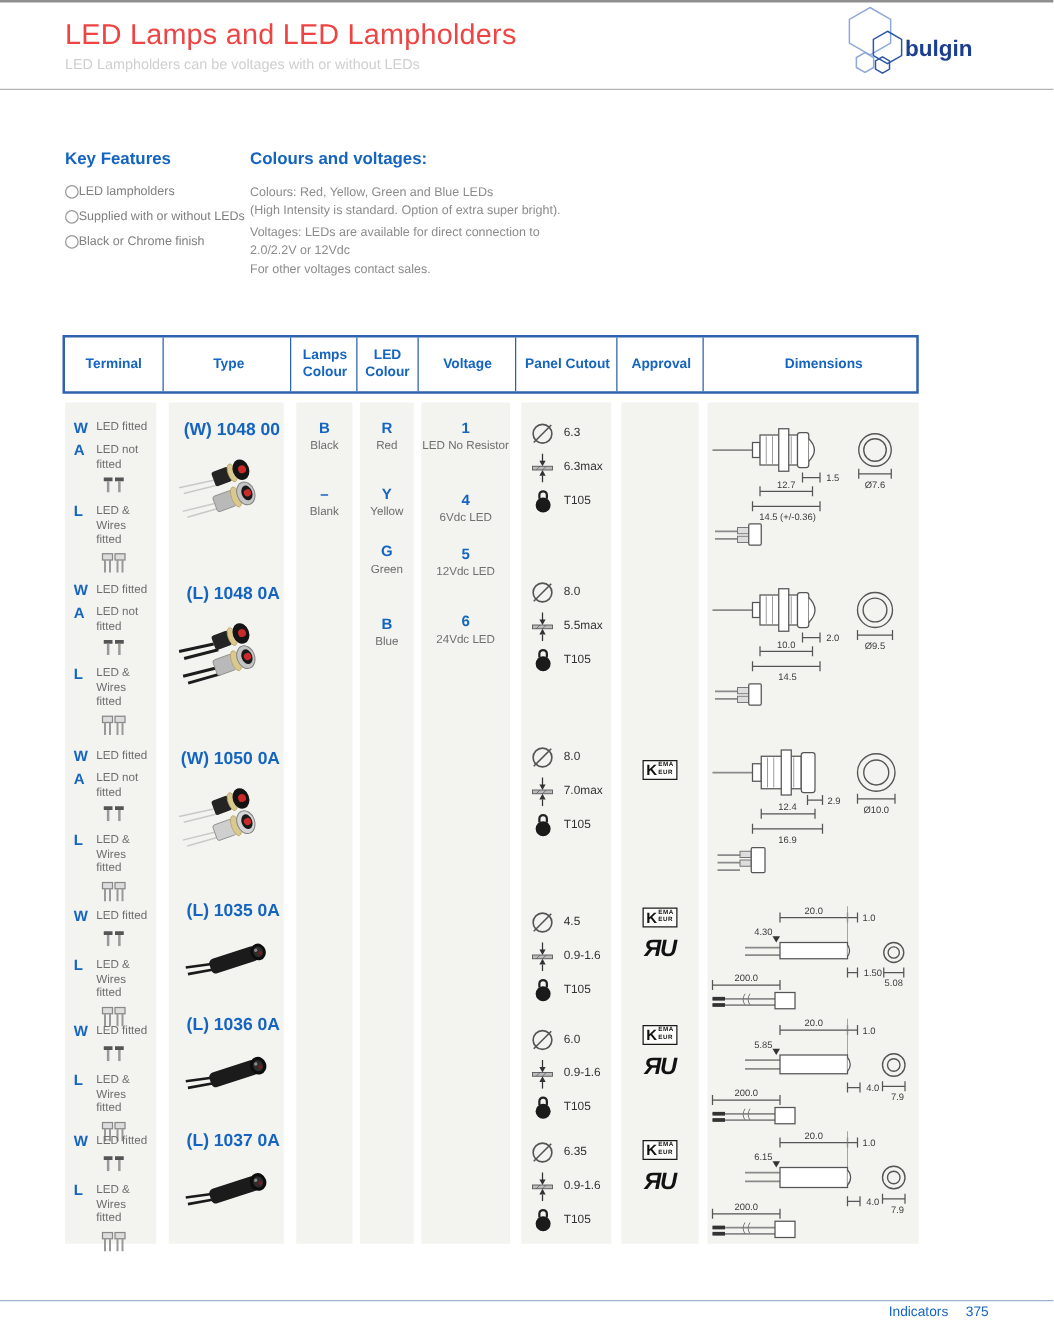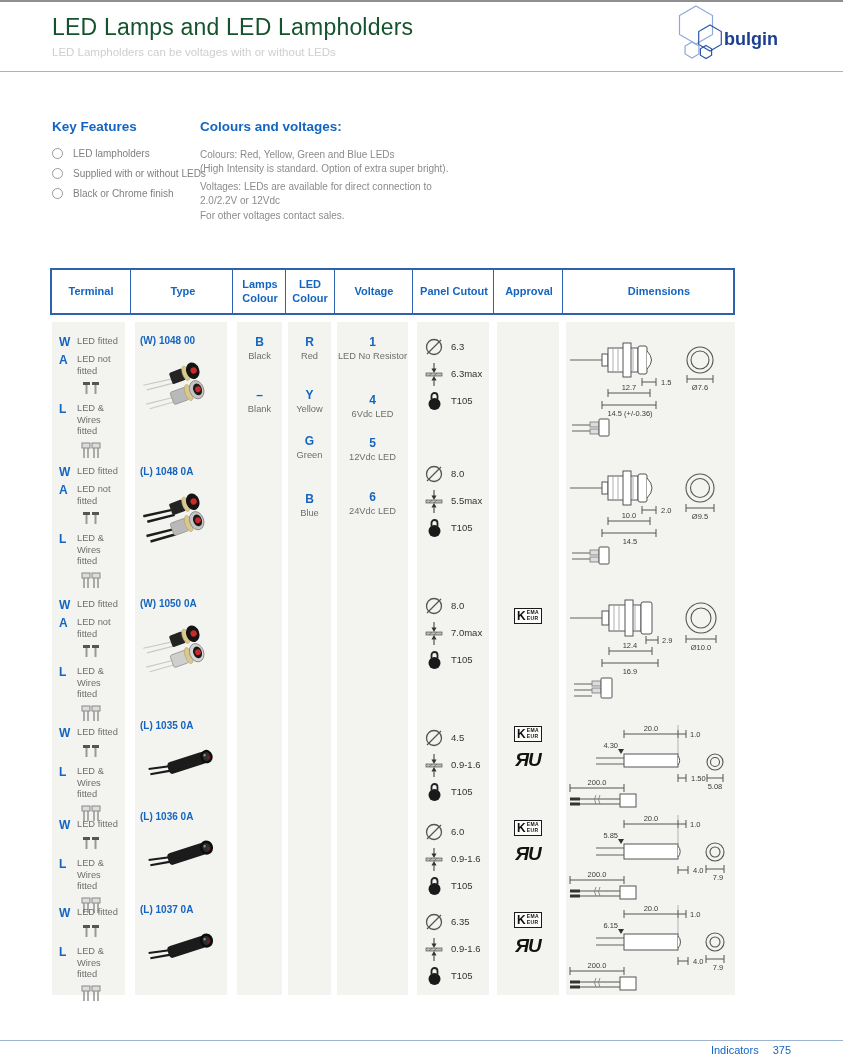--- a/index.html
+++ b/index.html
@@ -1,29 +1,29 @@
 <!DOCTYPE html>
 <html><head>
 <meta charset="utf-8">
 <style>
   html,body{margin:0;padding:0;background:#fff;}
   .page{position:relative;width:843px;height:1056px;background:#fff;
         font-family:"Liberation Sans","DejaVu Sans",sans-serif;overflow:hidden;}
   .topline{position:absolute;left:0;top:0;width:843px;height:2px;background:#8f8f8f;}
   .hdr-divider{position:absolute;left:0;top:71px;width:843px;height:1px;background:#b3b3b3;}
 
-  .page-title{position:absolute;left:52px;top:14px;font-size:23px;font-weight:500;color:#14532d;letter-spacing:.2px;}
+  .page-title{position:absolute;left:52px;top:14px;font-size:23px;font-weight:500;color:#ef4444;letter-spacing:.2px;}
   .page-subtitle{position:absolute;left:52px;top:46px;font-size:11.5px;color:#cfcfcf;}
   .logo{position:absolute;right:56px;top:3px;}
   .logo text{font-family:"Liberation Sans",sans-serif;}
 
   .kf-heading,.cv-heading{position:absolute;top:119px;font-size:13.5px;font-weight:bold;color:#1565c0;}
   .kf-heading{left:52px;text-align:right;}
   .cv-heading{left:200px;}
-  .kf-item{position:absolute;left:52px;display:flex;align-items:center;gap:10px;}
+  .kf-item{position:absolute;left:52px;display:flex;align-items:center;}
   .kf-bullet{width:9px;height:9px;border:1.4px solid #9a9a9a;border-radius:50%;flex:none;background:#fff;}
   .kf-label{font-size:10px;color:#7f7f7f;}
   .cv-para{position:absolute;left:200px;font-size:10px;color:#8b8b8b;line-height:1.35;}
 
   .table{position:absolute;left:50px;top:268px;width:685px;height:727px;}
   .thead{position:absolute;left:0;top:0;width:685px;height:47px;border:2px solid #2f62ac;background:#fff;box-sizing:border-box;}
   .th{position:absolute;top:0;height:100%;display:flex;align-items:center;justify-content:center;
       text-align:center;color:#1565c0;font-weight:bold;font-size:11px;line-height:1.2;}
   .thsep{position:absolute;top:0;bottom:0;width:1px;background:#2f62ac;}
 
@@ -37,21 +37,21 @@
   #col-approval{left:447px;width:62px;}
   #col-dims{left:516px;width:169px;}
 
   .term-group{position:absolute;left:7px;right:2px;}
   .term-item{display:flex;gap:5px;margin-bottom:4px;}
   .term-code{color:#1565c0;font-weight:bold;font-size:12px;width:13px;flex:none;}
   .term-label{font-size:9.3px;color:#6e6e6e;line-height:1.25;padding-top:1px;}
   .term-icon{margin:1px 0 8px 21px;line-height:0;}
 
   .type-block{position:absolute;left:5px;right:3px;}
-  .type-title{font-size:10px;font-weight:bold;color:#1565c0;margin-bottom:4px;white-space:nowrap;}
+  .type-title{font-size:14px;font-weight:bold;color:#1565c0;margin-bottom:4px;white-space:nowrap;text-align:right;}
   .type-photo{line-height:0;margin-left:2px;}
 
   .opt{position:absolute;left:0;width:100%;text-align:center;}
   .opt-code{font-size:12px;font-weight:bold;color:#1565c0;}
   .opt-label{font-size:9.3px;color:#6e6e6e;margin-top:2px;white-space:nowrap;}
 
   .cut-group{position:absolute;left:7px;}
   .cut-row{display:flex;align-items:center;gap:7px;height:27px;}
   .cut-ic{width:20px;display:flex;justify-content:center;line-height:0;flex:none;}
   .cut-val{font-size:9.5px;color:#333;}

